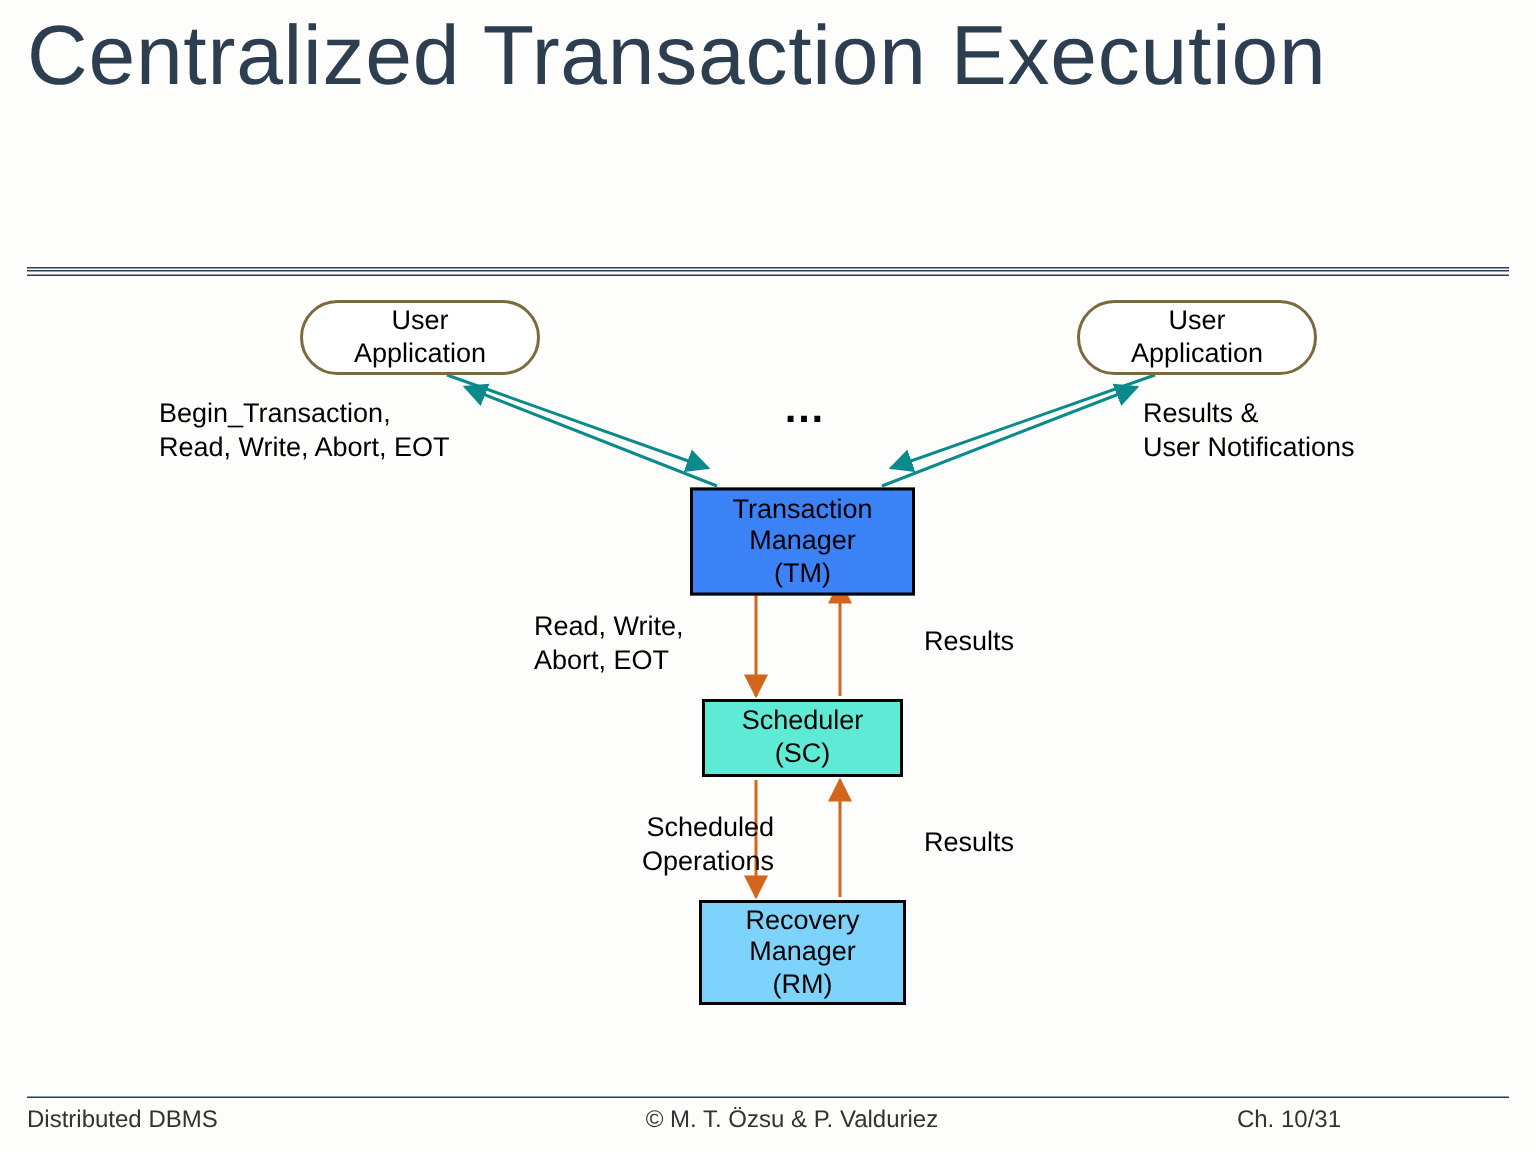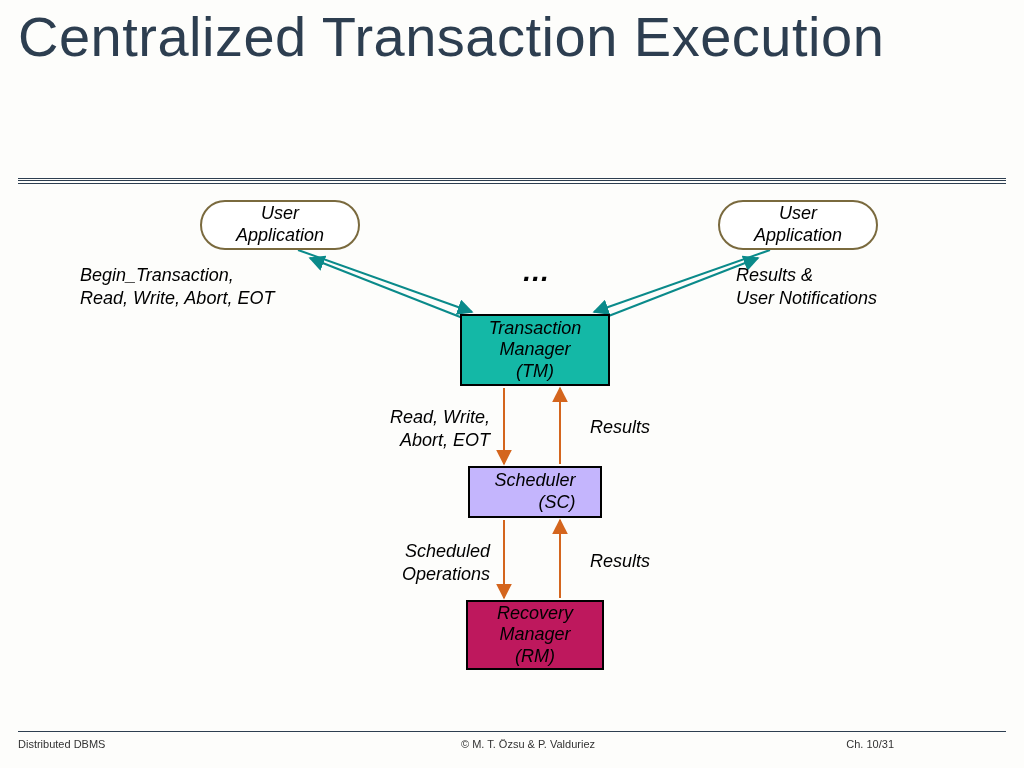--- a/index.html
+++ b/index.html
@@ -1,34 +1,34 @@
 <!DOCTYPE html>
 <html><head>
 <meta charset="utf-8">
 <style>
   * { box-sizing: border-box; margin: 0; padding: 0; }
   html, body { width: 1024px; height: 768px; font-family: Arial, Helvetica, sans-serif; background: #fdfdfb; }
   .slide { position: relative; width: 1024px; height: 768px; overflow: hidden; }
   .title { font-size: 56px; font-weight: 400; color: #2d3e50; line-height: 1.05; padding: 8px 4px 0 18px; letter-spacing: 0.5px; }
   .rule { position: absolute; left: 18px; top: 178px; width: 988px; border-top: 3px double #2d3e50; height: 6px; }
   .rule::after { content: ""; display: block; border-top: 1px solid #2d3e50; margin-top: 2px; }
-  .diagram { position: absolute; left: 0; top: 184px; width: 997px; height: 540px; font-style: italic; }
-  .footer { position: absolute; left: 0; bottom: 10px; width: 912px; height: 20px; font-size: 11px; color: #333; }
+  .diagram { position: absolute; left: 0; top: 184px; width: 997px; height: 540px; }
+  .footer { position: absolute; left: 0; bottom: 10px; width: 912px; height: 20px; font-size: 16px; color: #333; }
   .footer .fleft { position: absolute; left: 18px; }
   .footer .fcenter { position: absolute; left: 16px; width: 1024px; text-align: center; }
   .footer .fright { position: absolute; right: 18px; }
   .footer-rule { position: absolute; left: 18px; bottom: 36px; width: 988px; border-top: 1px solid #2d3e50; }
 
   .box { position: absolute; text-align: center; font-size: 18px; line-height: 1.2; display: flex; align-items: center; justify-content: center; padding: 4px 10px; }
   .pill { border: 2px solid #7a6a3e; border-radius: 26px; background: #fff; }
   .rect { border: 2px solid #000; }
-  .tm { background: #14b8a6; }
-  .sc { background: #c4b5fd; text-align: right; }
-  .rm { background: #be185d; }
-  .label { position: absolute; font-size: 18px; color: #000; text-align: center; line-height: 1.25; }
+  .tm { background: #3b82f6; margin-top: 11px; }
+  .sc { background: #5eead4; }
+  .rm { background: #7dd3fc; }
+  .label { position: absolute; font-size: 18px; color: #000; text-align: center; line-height: 1.25; margin-left: 26px; }
   .ellipsis { position: absolute; font-size: 28px; font-weight: 700; }
 
   svg.arrows { position: absolute; left: 0; top: 0; width: 1024px; height: 540px; pointer-events: none; }
 </style>
 </head>
 <body>
 
 <div class="slide">
   <div class="title">Centralized Transaction Execution</div>
   <div class="rule"></div>
@@ -70,21 +70,21 @@
 
     <div class="label" style="left:80px; top:80px; width:240px; text-align:left; white-space:pre-line;">Begin_Transaction,
 Read, Write, Abort, EOT</div>
     <div class="label" style="left:736px; top:80px; width:220px; text-align:left; white-space:pre-line;">Results &amp;
 User Notifications</div>
 
     <div class="box rect tm" style="left:460px; top:130px; width:150px; height:72px; white-space:pre-line;">Transaction
 Manager
 (TM)</div>
 
-    <div class="label" style="left:330px; top:222px; width:160px; text-align:right; white-space:pre-line;">Read, Write,
+    <div class="label" style="left:330px; top:222px; width:160px; text-align:left; white-space:pre-line;">Read, Write,
 Abort, EOT</div>
     <div class="label" style="left:590px; top:232px; width:120px; text-align:left;">Results</div>
 
     <div class="box rect sc" style="left:468px; top:282px; width:134px; height:52px; white-space:pre-line;">Scheduler
 (SC)</div>
 
     <div class="label" style="left:340px; top:356px; width:150px; text-align:right; white-space:pre-line;">Scheduled
 Operations</div>
     <div class="label" style="left:590px; top:366px; width:120px; text-align:left;">Results</div>
 

